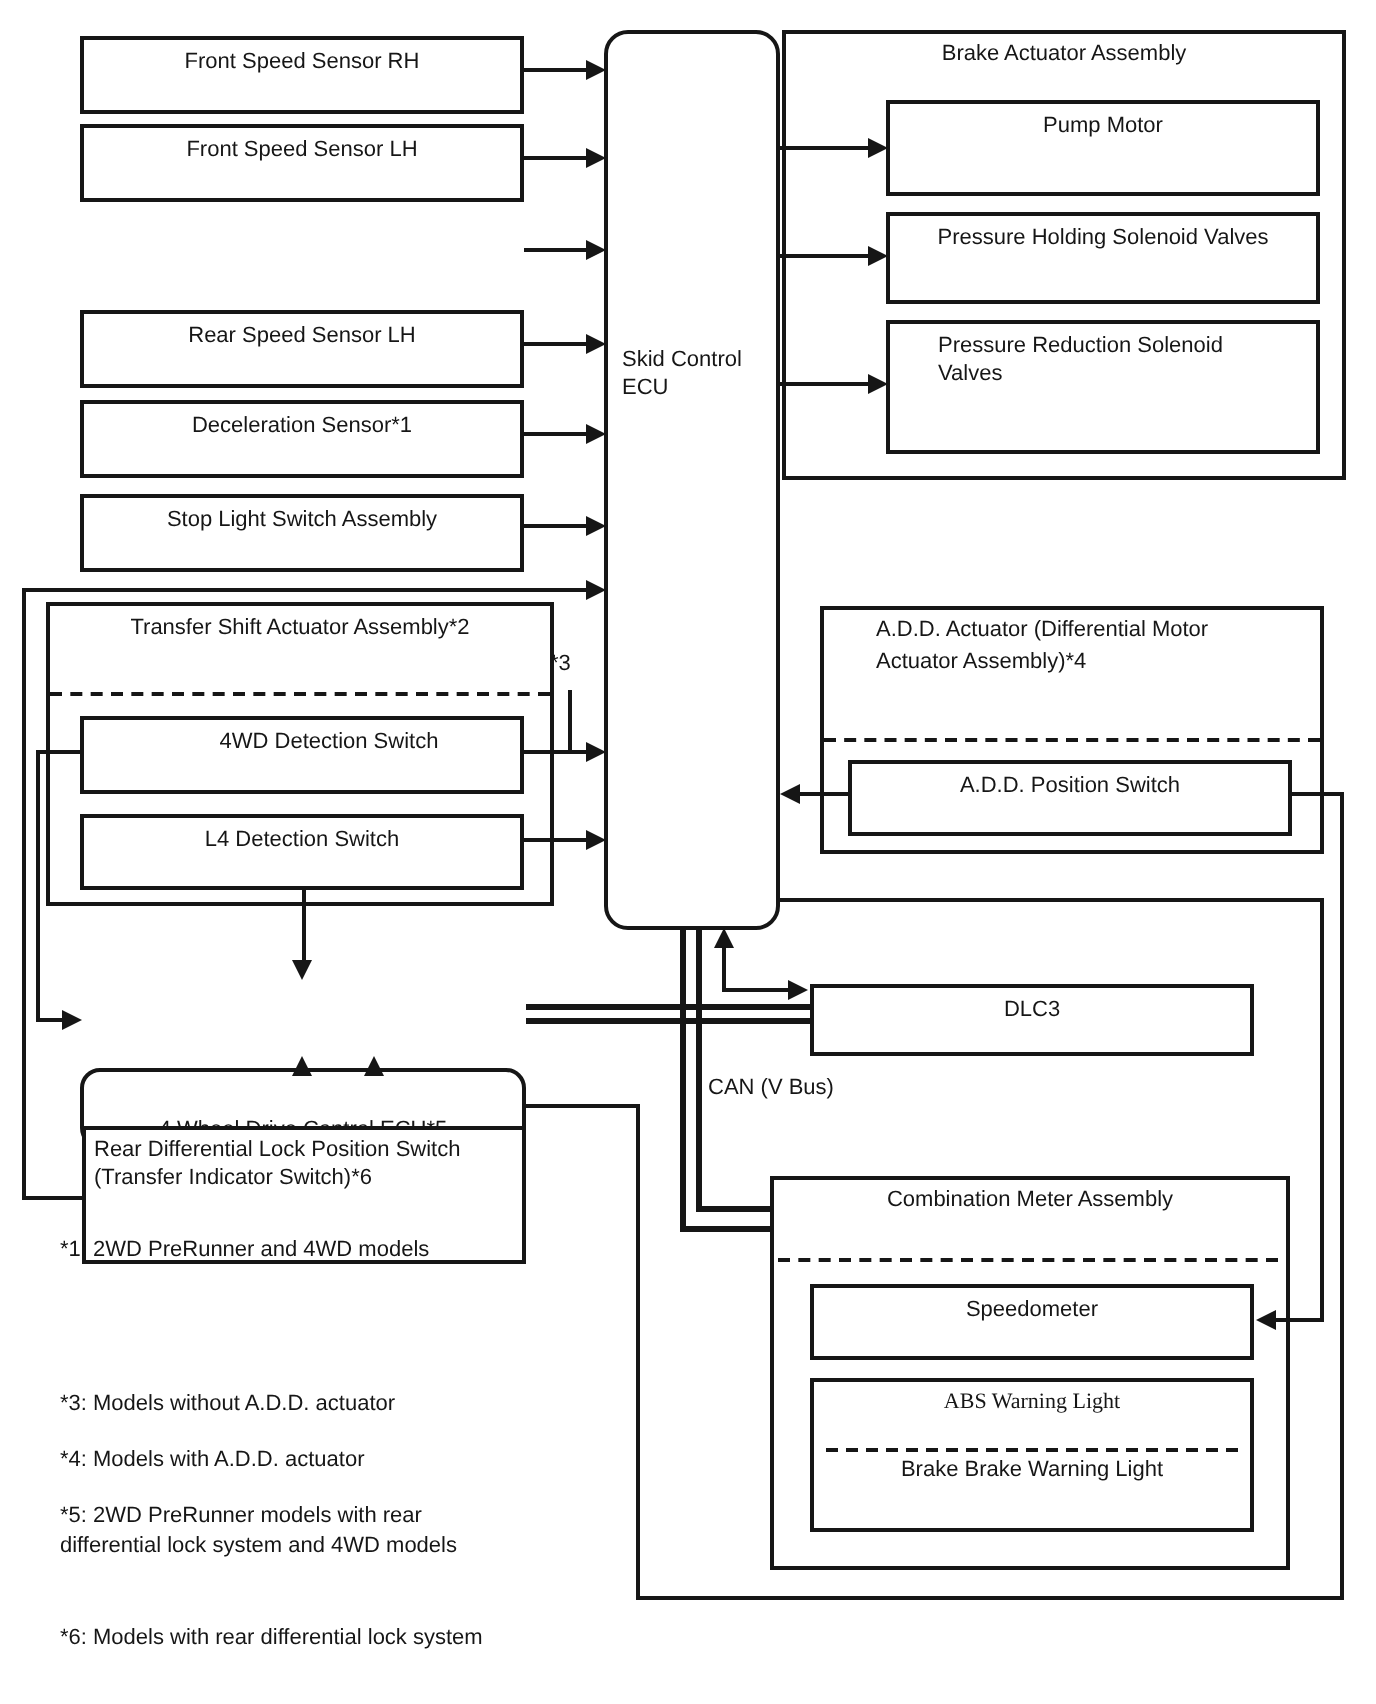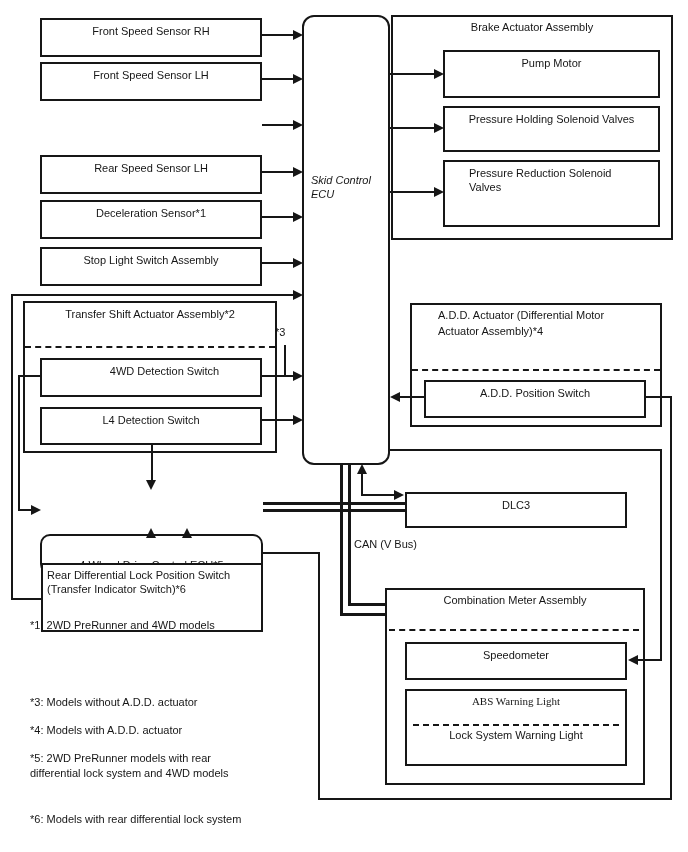--- a/index.html
+++ b/index.html
@@ -89,21 +89,21 @@
   <div class="tvw" style="left:348px;top:465px;height:141px;"></div>
   <div class="thw" style="left:348px;top:603px;width:38px;"></div>
   <div class="thw" style="left:340px;top:613px;width:46px;"></div>
 
   <div class="box" style="left:40px;top:18px;width:222px;height:39px;">Front Speed Sensor RH</div>
   <div class="box" style="left:40px;top:62px;width:222px;height:39px;">Front Speed Sensor LH</div>
   <div class="box" style="left:40px;top:155px;width:222px;height:39px;">Rear Speed Sensor LH</div>
   <div class="box" style="left:40px;top:200px;width:222px;height:39px;">Deceleration Sensor*1</div>
   <div class="box" style="left:40px;top:247px;width:222px;height:39px;">Stop Light Switch Assembly</div>
 
-  <div class="box rbox" style="left:302px;top:15px;width:88px;height:450px;font-style:italic;">
+  <div class="box rbox" style="left:302px;top:15px;width:88px;height:450px;">
     <div class="txt lft" style="left:7px;top:156px;width:74px;">Skid Control ECU</div>
   </div>
 
   <div class="box" style="left:443px;top:50px;width:217px;height:48px;">Pump Motor</div>
   <div class="box" style="left:443px;top:106px;width:217px;height:46px;">Pressure Holding Solenoid Valves</div>
   <div class="box" style="left:443px;top:160px;width:217px;height:67px;">
     <div class="txt lft" style="left:24px;top:4px;width:168px;">Pressure Reduction Solenoid Valves</div>
   </div>
 
   <div class="box" style="left:40px;top:358px;width:222px;height:39px;padding-left:27px;">4WD Detection Switch</div>
@@ -116,21 +116,21 @@
   <div class="box" style="left:405px;top:492px;width:222px;height:36px;">DLC3</div>
 
   <div class="box" style="left:41px;top:563px;width:222px;height:69px;">
     <div class="txt lft" style="left:4px;top:3px;width:210px;">Rear Differential Lock Position Switch (Transfer Indicator Switch)*6</div>
   </div>
 
   <div class="box" style="left:405px;top:642px;width:222px;height:38px;">Speedometer</div>
   <div class="box" style="left:405px;top:689px;width:222px;height:77px;">
     <div class="txt" style="left:0;top:3px;width:218px;text-align:center;font-family:Liberation Serif, serif;">ABS Warning Light</div>
     <div class="dsh" style="left:6px;top:33px;width:206px;"></div>
-    <div class="txt" style="left:0;top:37px;width:218px;text-align:center;">Lock System Warning Light</div>
+    <div class="txt" style="left:0;top:37px;width:218px;text-align:center;">Brake Brake Warning Light</div>
   </div>
 
   <div class="ar" style="left:293px;top:30px;"></div>
   <div class="ar" style="left:293px;top:74px;"></div>
   <div class="ar" style="left:293px;top:120px;"></div>
   <div class="ar" style="left:293px;top:167px;"></div>
   <div class="ar" style="left:293px;top:212px;"></div>
   <div class="ar" style="left:293px;top:258px;"></div>
   <div class="ar" style="left:293px;top:290px;"></div>
   <div class="ar" style="left:293px;top:371px;"></div>

